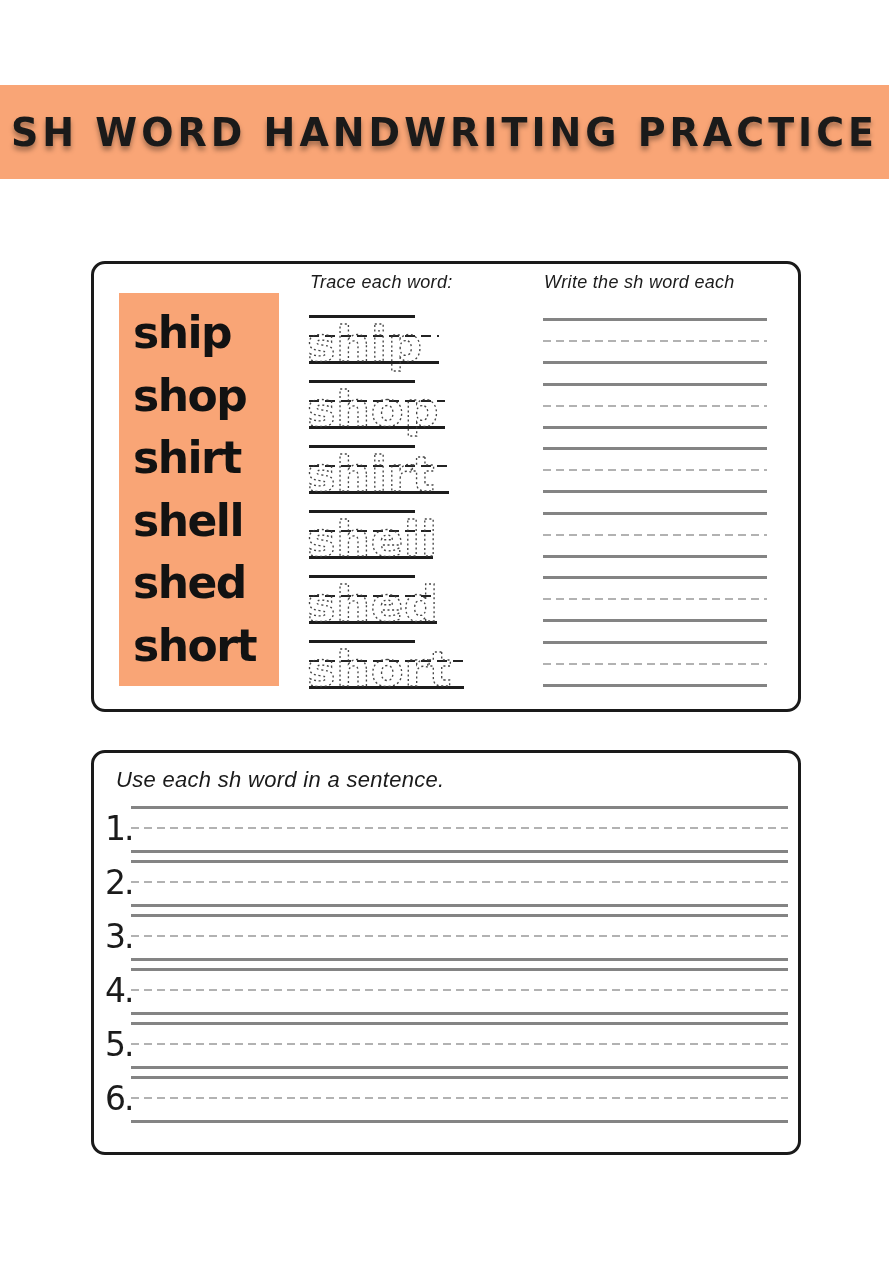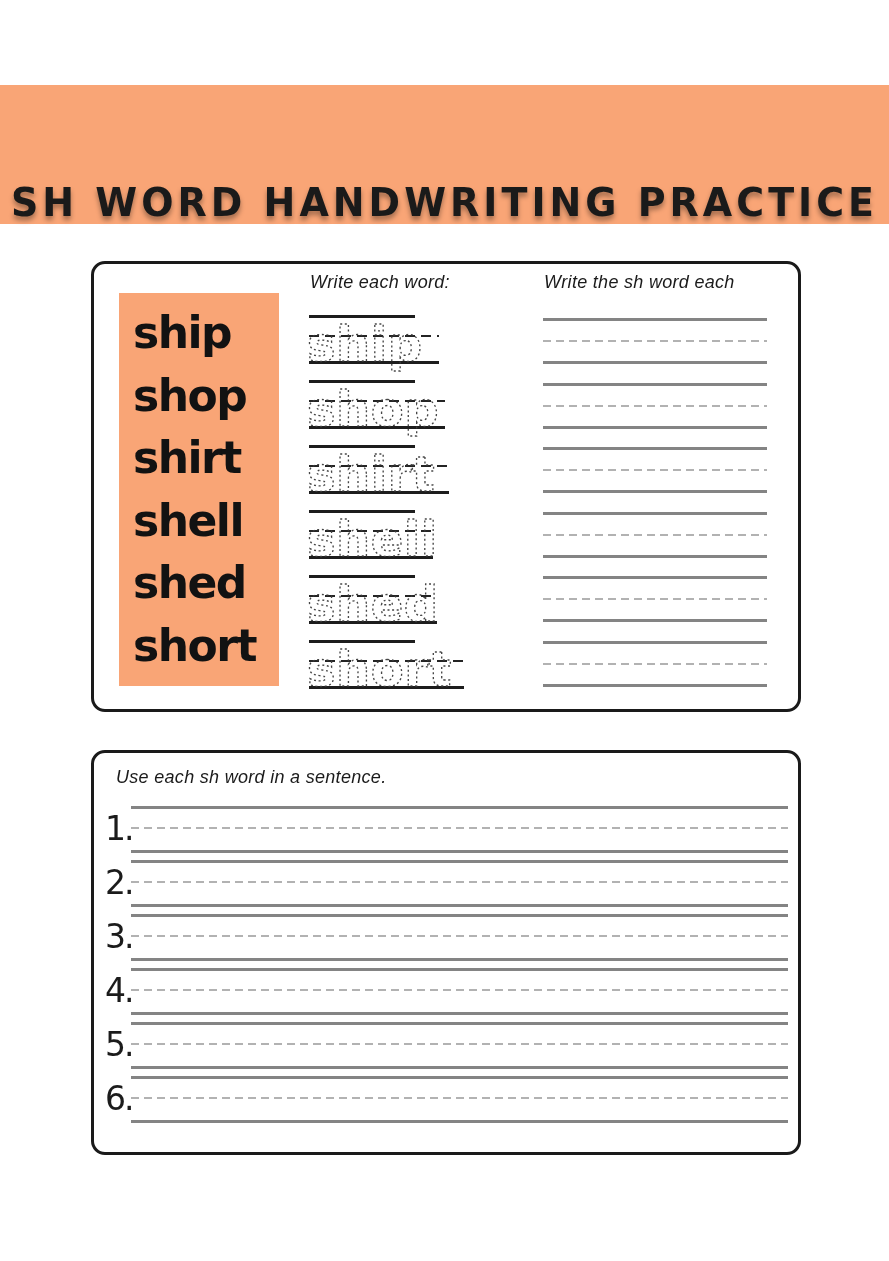--- a/index.html
+++ b/index.html
@@ -5,23 +5,23 @@
   * { margin: 0; padding: 0; box-sizing: border-box; }
   html, body { background: #ffffff; }
   body {
     width: 889px; height: 1261px; position: relative;
     font-family: "Liberation Sans", sans-serif;
     overflow: hidden;
   }
 
   
   .banner {
-    position: absolute; left: 0; top: 85px; width: 889px; height: 139px;
+    position: absolute; left: 0; top: 85px; width: 889px; height: 94px;
     background: #F9A576;
-    display: flex; align-items: flex-end; justify-content: center;
+    display: flex; align-items: center; justify-content: center;
   }
   .banner-title {
     font-family: "DejaVu Sans", sans-serif;
     font-weight: bold; font-size: 38px; letter-spacing: 4px;
     color: #1A1A1A; white-space: nowrap;
     transform: scaleY(1.05);
     text-shadow: 0 4px 5px rgba(0,0,0,0.35);
   }
 
   
@@ -48,21 +48,21 @@
   
   .col-header {
     position: absolute; top: 8px;
     font-style: italic; font-size: 18px; color: #1b1b1b;
     letter-spacing: 0.3px; white-space: nowrap;
   }
   .trace-header { left: 216px; }
   .write-header { left: 450px; }
   .sentence-header {
     position: absolute; left: 22px; top: 14px;
-    font-style: italic; font-size: 18px; color: #1b1b1b; letter-spacing: 0.3px;
+    font-style: italic; font-size: 22px; color: #1b1b1b; letter-spacing: 0.3px;
   }
 
   
   .ln { position: absolute; left: 0; }
   .ln-solid-dark  { height: 2.5px; background: #1d1d1d; }
   .ln-dash-dark   { height: 2px;
     background: repeating-linear-gradient(90deg, #242424 0 10px, transparent 10px 16px); }
   .ln-solid-gray  { height: 2.5px; background: #848484; }
   .ln-dash-gray   { height: 2px;
     background: repeating-linear-gradient(90deg, #B2B2B2 0 8px, transparent 8px 13px); }
@@ -109,21 +109,21 @@
 
   <div class="word-panel">
     <div class="word-item">ship</div>
     <div class="word-item">shop</div>
     <div class="word-item">shirt</div>
     <div class="word-item">shell</div>
     <div class="word-item">shed</div>
     <div class="word-item">short</div>
   </div>
 
-  <div class="col-header trace-header">Write each word:</div>
+  <div class="col-header trace-header">Trace each word:</div>
   <div class="col-header write-header">Write the sh word each</div>
 
   <div class="trace-row" style="top:51px; width:130px;">
     <div class="ln ln-solid-dark t-top"></div>
     <div class="ln ln-dash-dark  t-mid"></div>
     <div class="ln ln-solid-dark t-base"></div>
     <svg class="trace-svg" width="160" height="66">
       <text x="0" y="46">ship</text>
     </svg>
   </div>

